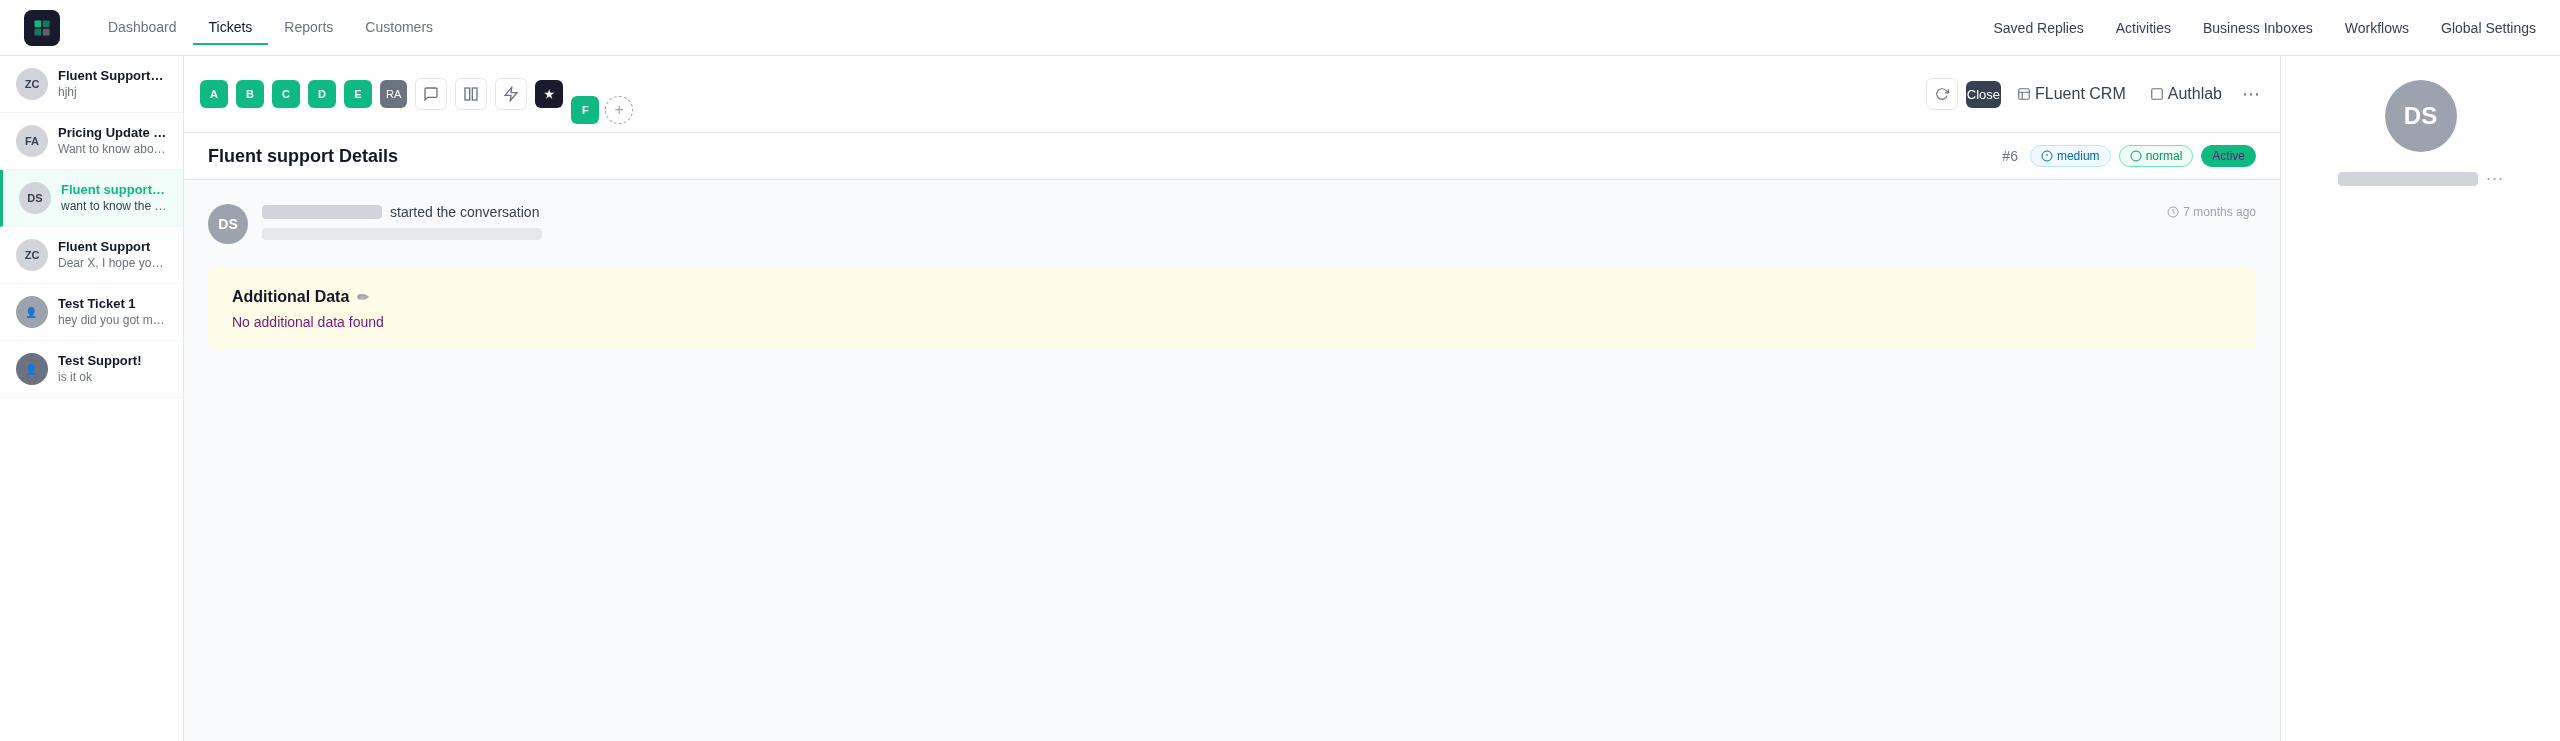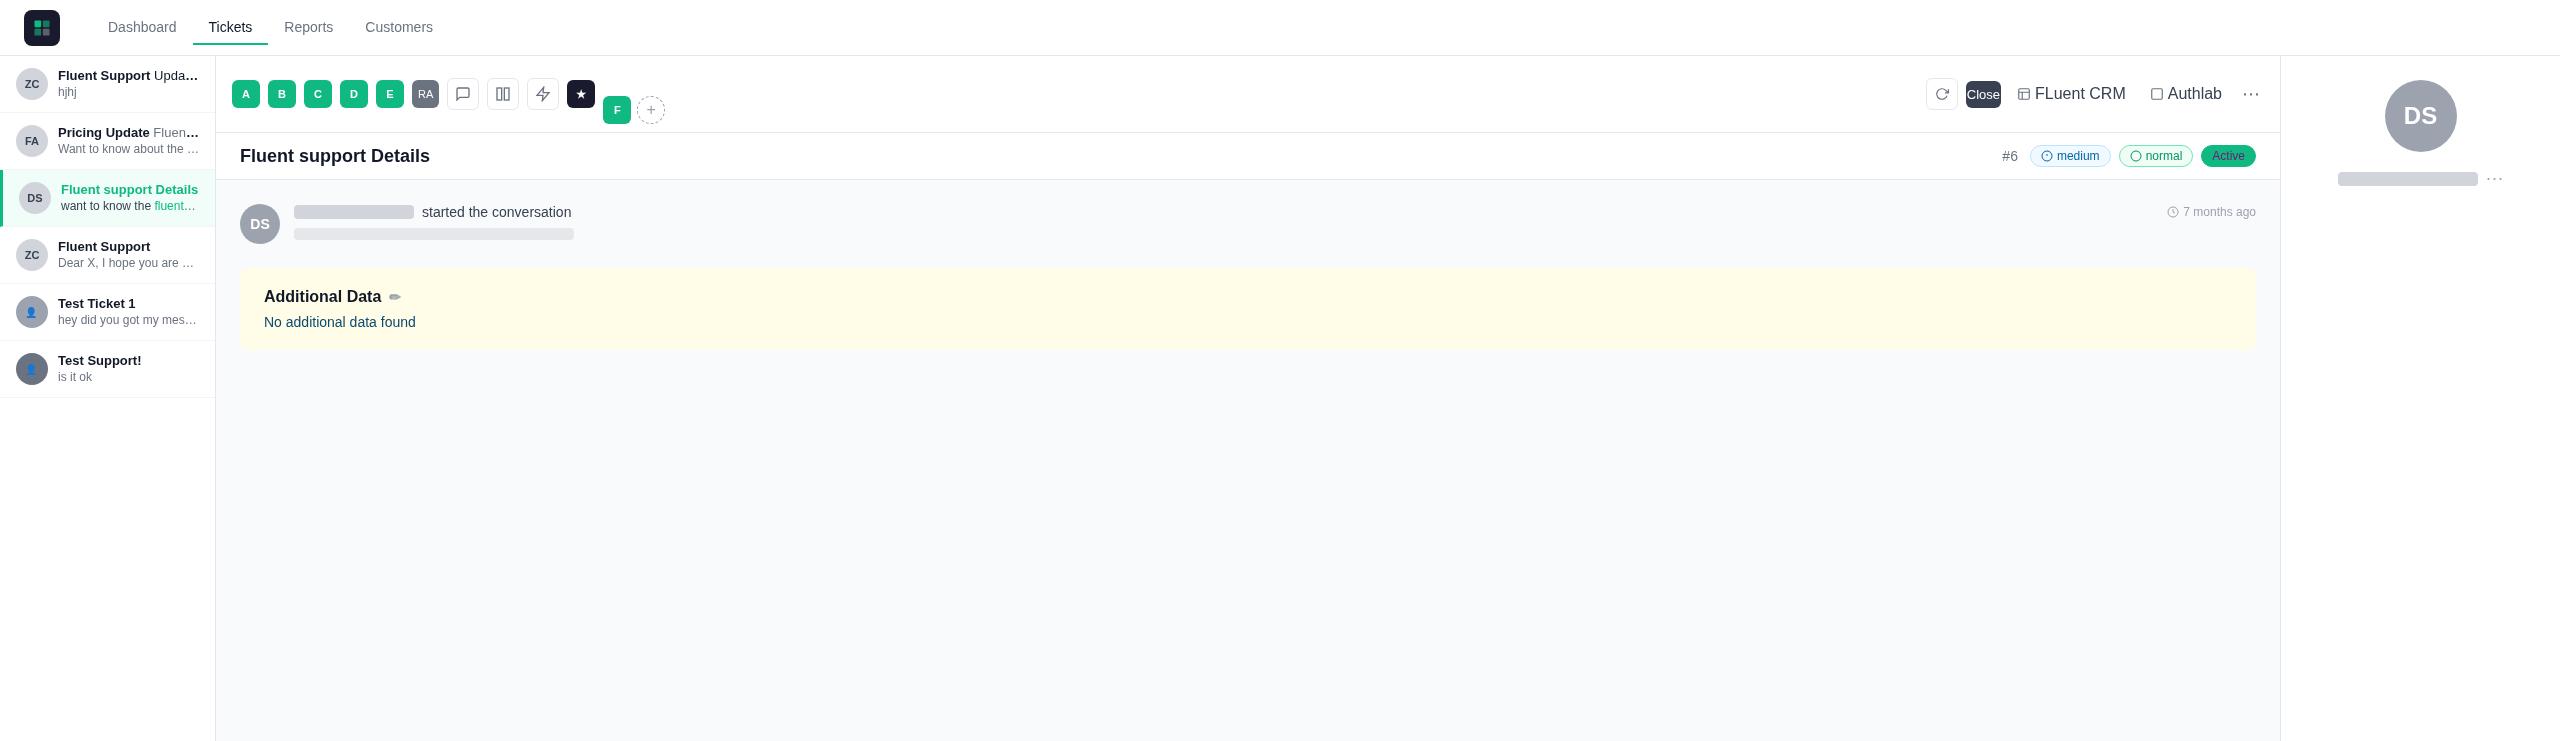--- a/index.html
+++ b/index.html
@@ -23,21 +23,21 @@
     }
     .nav-link.active { color: #0f172a; border-bottom: 2px solid #10b981; font-weight: 500; }
     .nav-right { display: flex; align-items: center; gap: 32px; }
     .nav-right-link { font-size: 14px; color: #374151; cursor: pointer; white-space: nowrap; }
 
     
     .main-layout { display: flex; flex: 1; overflow: hidden; }
 
     
     .sidebar {
-      width: 216px; background: #fff; border-right: 1px solid #e5e7eb;
+      width: 184px; background: #fff; border-right: 1px solid #e5e7eb;
       overflow-y: auto; flex-shrink: 0;
     }
     .sidebar-item {
       padding: 12px 16px; cursor: pointer; border-bottom: 1px solid #f3f4f6;
       display: flex; align-items: flex-start; gap: 10px;
     }
     .sidebar-item.active { background: #f0fdf9; border-left: 3px solid #10b981; }
     .sidebar-avatar-circle {
       width: 32px; height: 32px; border-radius: 50%; background: #d1d5db;
       display: flex; align-items: center; justify-content: center;
@@ -130,21 +130,21 @@
     }
 
     .additional-data-section {
       background: #fffde7; border-radius: 8px; padding: 20px 24px; margin-top: 8px;
     }
     .additional-data-title {
       font-size: 16px; font-weight: 700; color: #111827; margin-bottom: 8px;
       display: flex; align-items: center; gap: 8px;
     }
     .edit-icon { color: #9ca3af; font-size: 14px; cursor: pointer; }
-    .no-data-text { font-size: 14px; color: #0c4a6e; }
+    .no-data-text { font-size: 14px; color: #701a75; }
 
     
     .right-panel {
       width: 280px; background: #fff; border-left: 1px solid #e5e7eb;
       flex-shrink: 0; display: flex; flex-direction: column; align-items: center;
       padding: 24px 16px; gap: 16px;
     }
     .right-avatar {
       width: 72px; height: 72px; border-radius: 50%; background: #9ca3af;
       display: flex; align-items: center; justify-content: center;
@@ -183,20 +183,27 @@
       <rect x="13" y="3" width="8" height="8" rx="1" fill="#10b981" opacity="0.6"></rect>
       <rect x="3" y="13" width="8" height="8" rx="1" fill="#10b981" opacity="0.6"></rect>
       <rect x="13" y="13" width="8" height="8" rx="1" fill="#fff" opacity="0.3"></rect>
     </svg>
   </div>
   <div class="nav-links">
     <a class="nav-link">Dashboard</a>
     <a class="nav-link active">Tickets</a>
     <a class="nav-link">Reports</a>
     <a class="nav-link">Customers</a>
+  </div>
+  <div class="nav-right">
+    <span class="nav-right-link">Saved Replies</span>
+    <span class="nav-right-link">Activities</span>
+    <span class="nav-right-link">Business Inboxes</span>
+    <span class="nav-right-link">Workflows</span>
+    <span class="nav-right-link">Global Settings</span>
   </div>
 </nav>
 
 <div class="main-layout">
 
   <aside class="sidebar">
 
     <div class="sidebar-item">
       <div class="sidebar-avatar-circle">ZC</div>
       <div class="sidebar-text">

